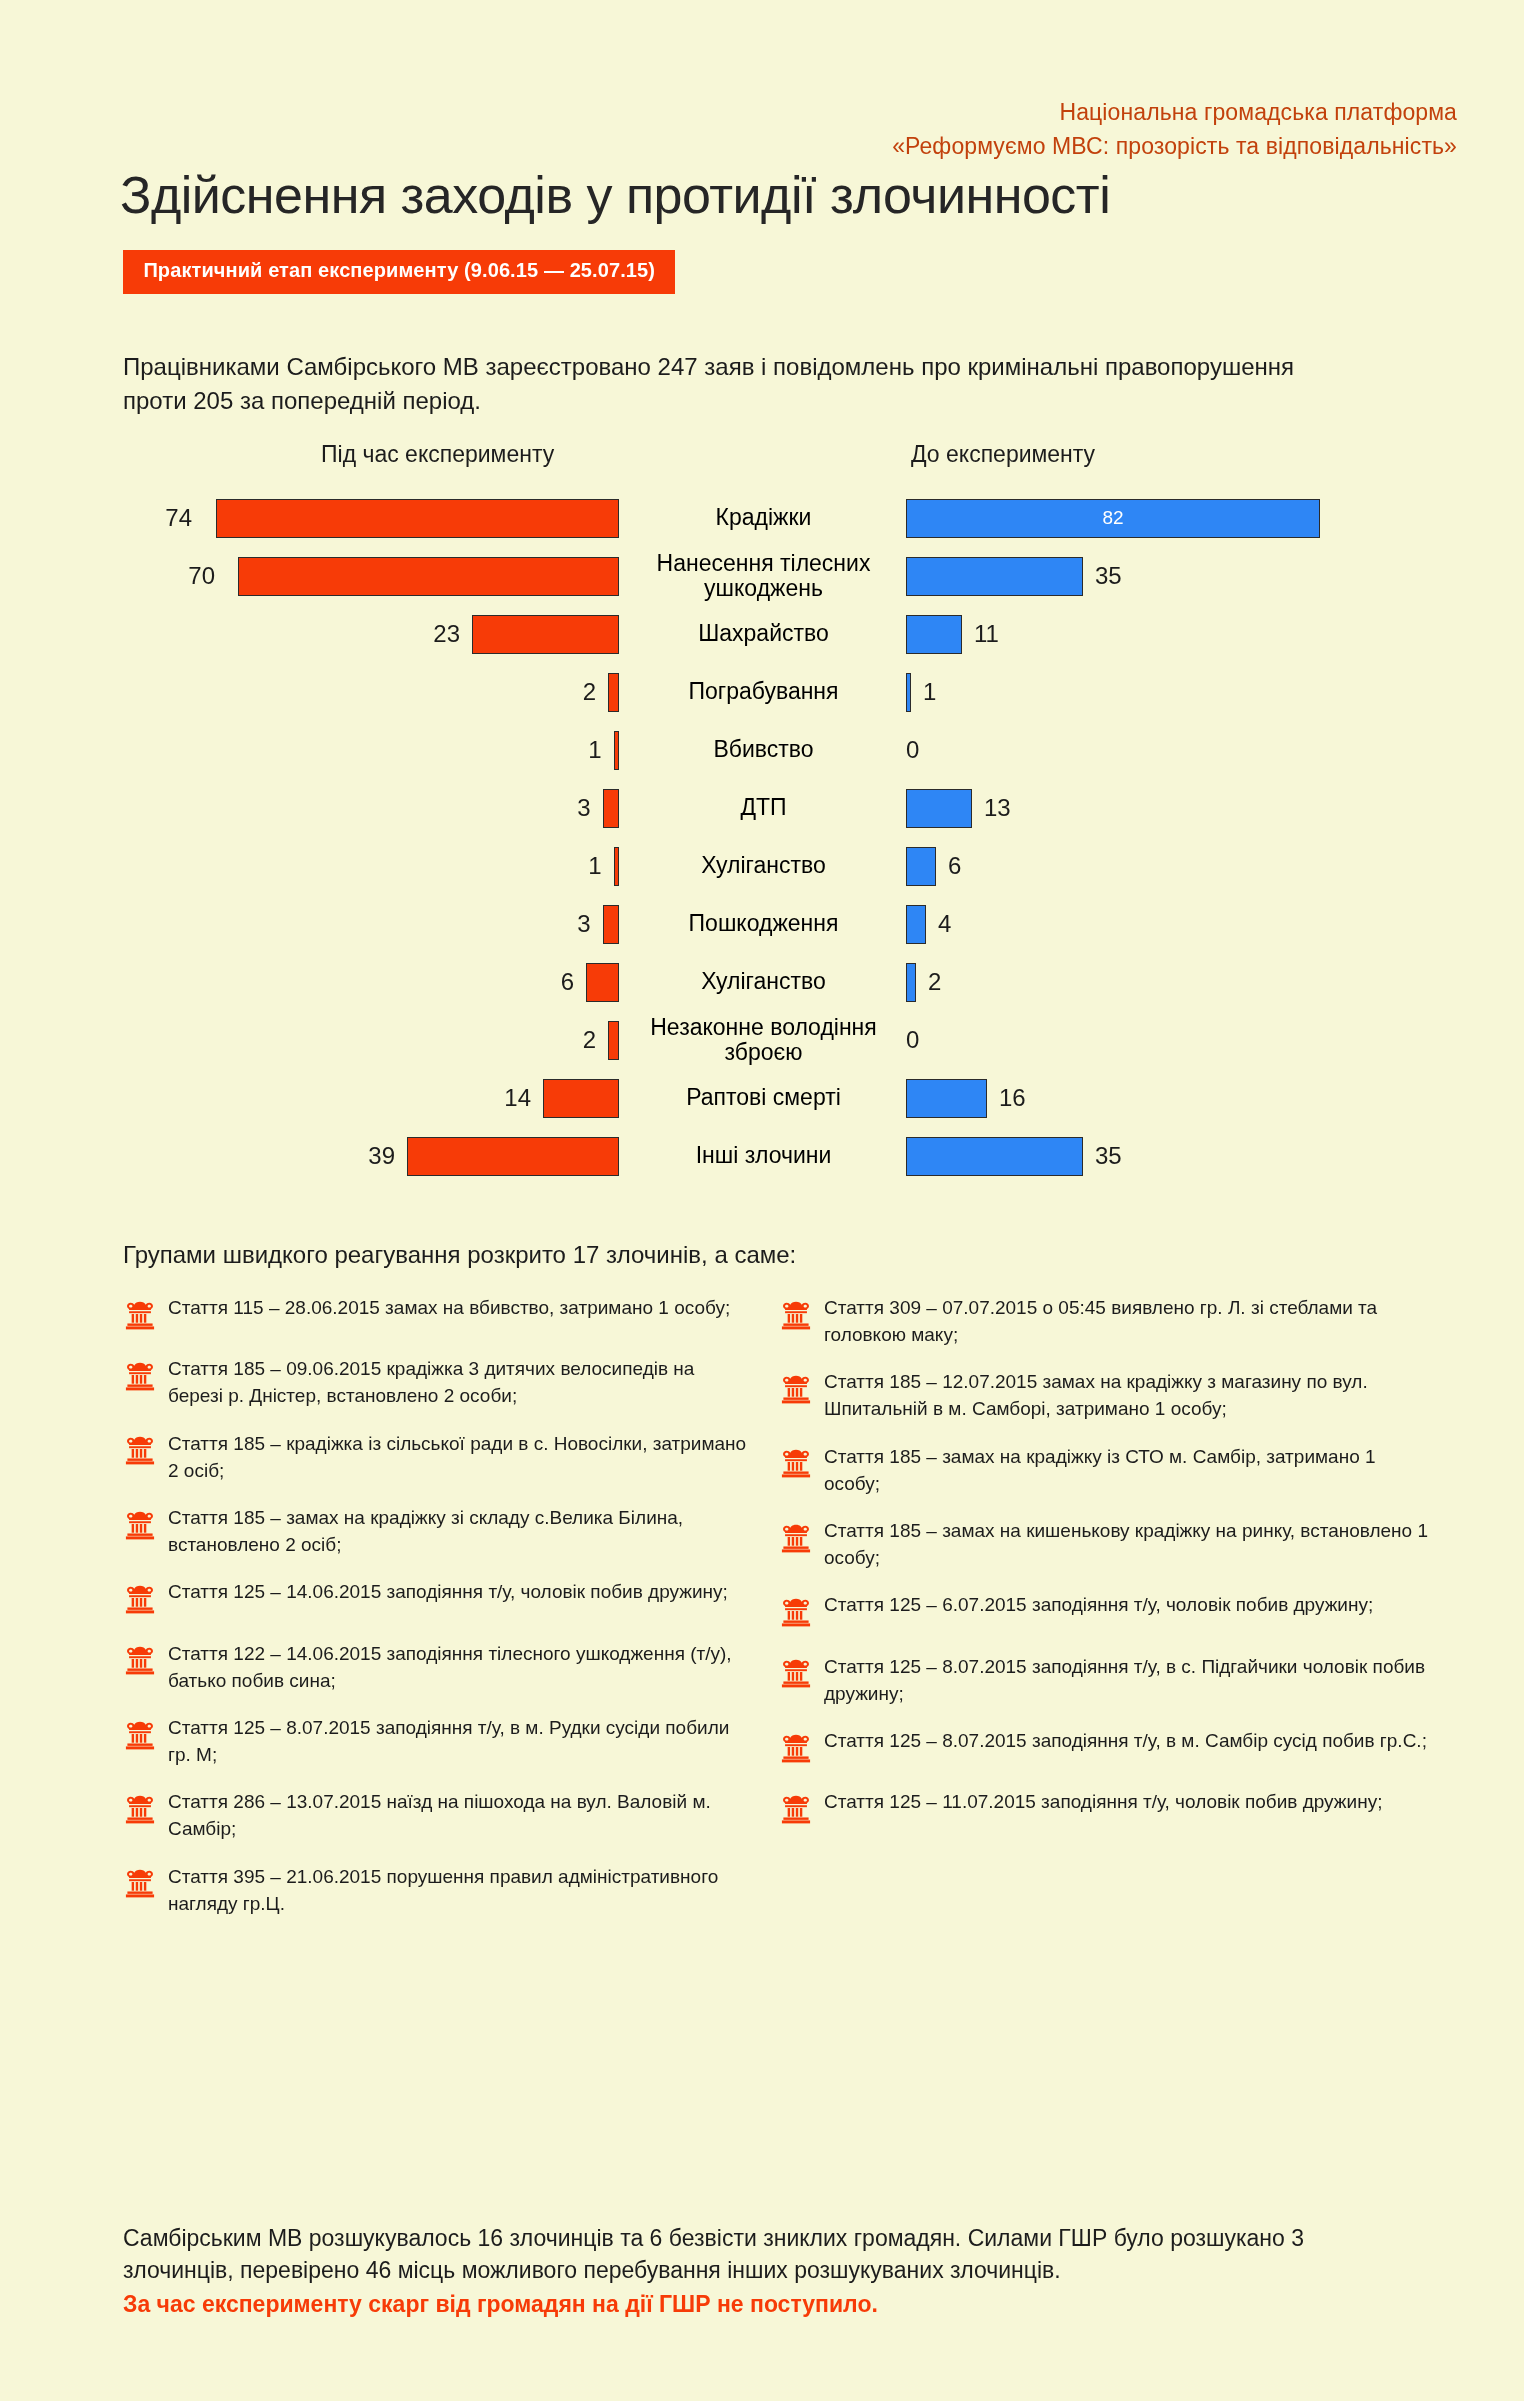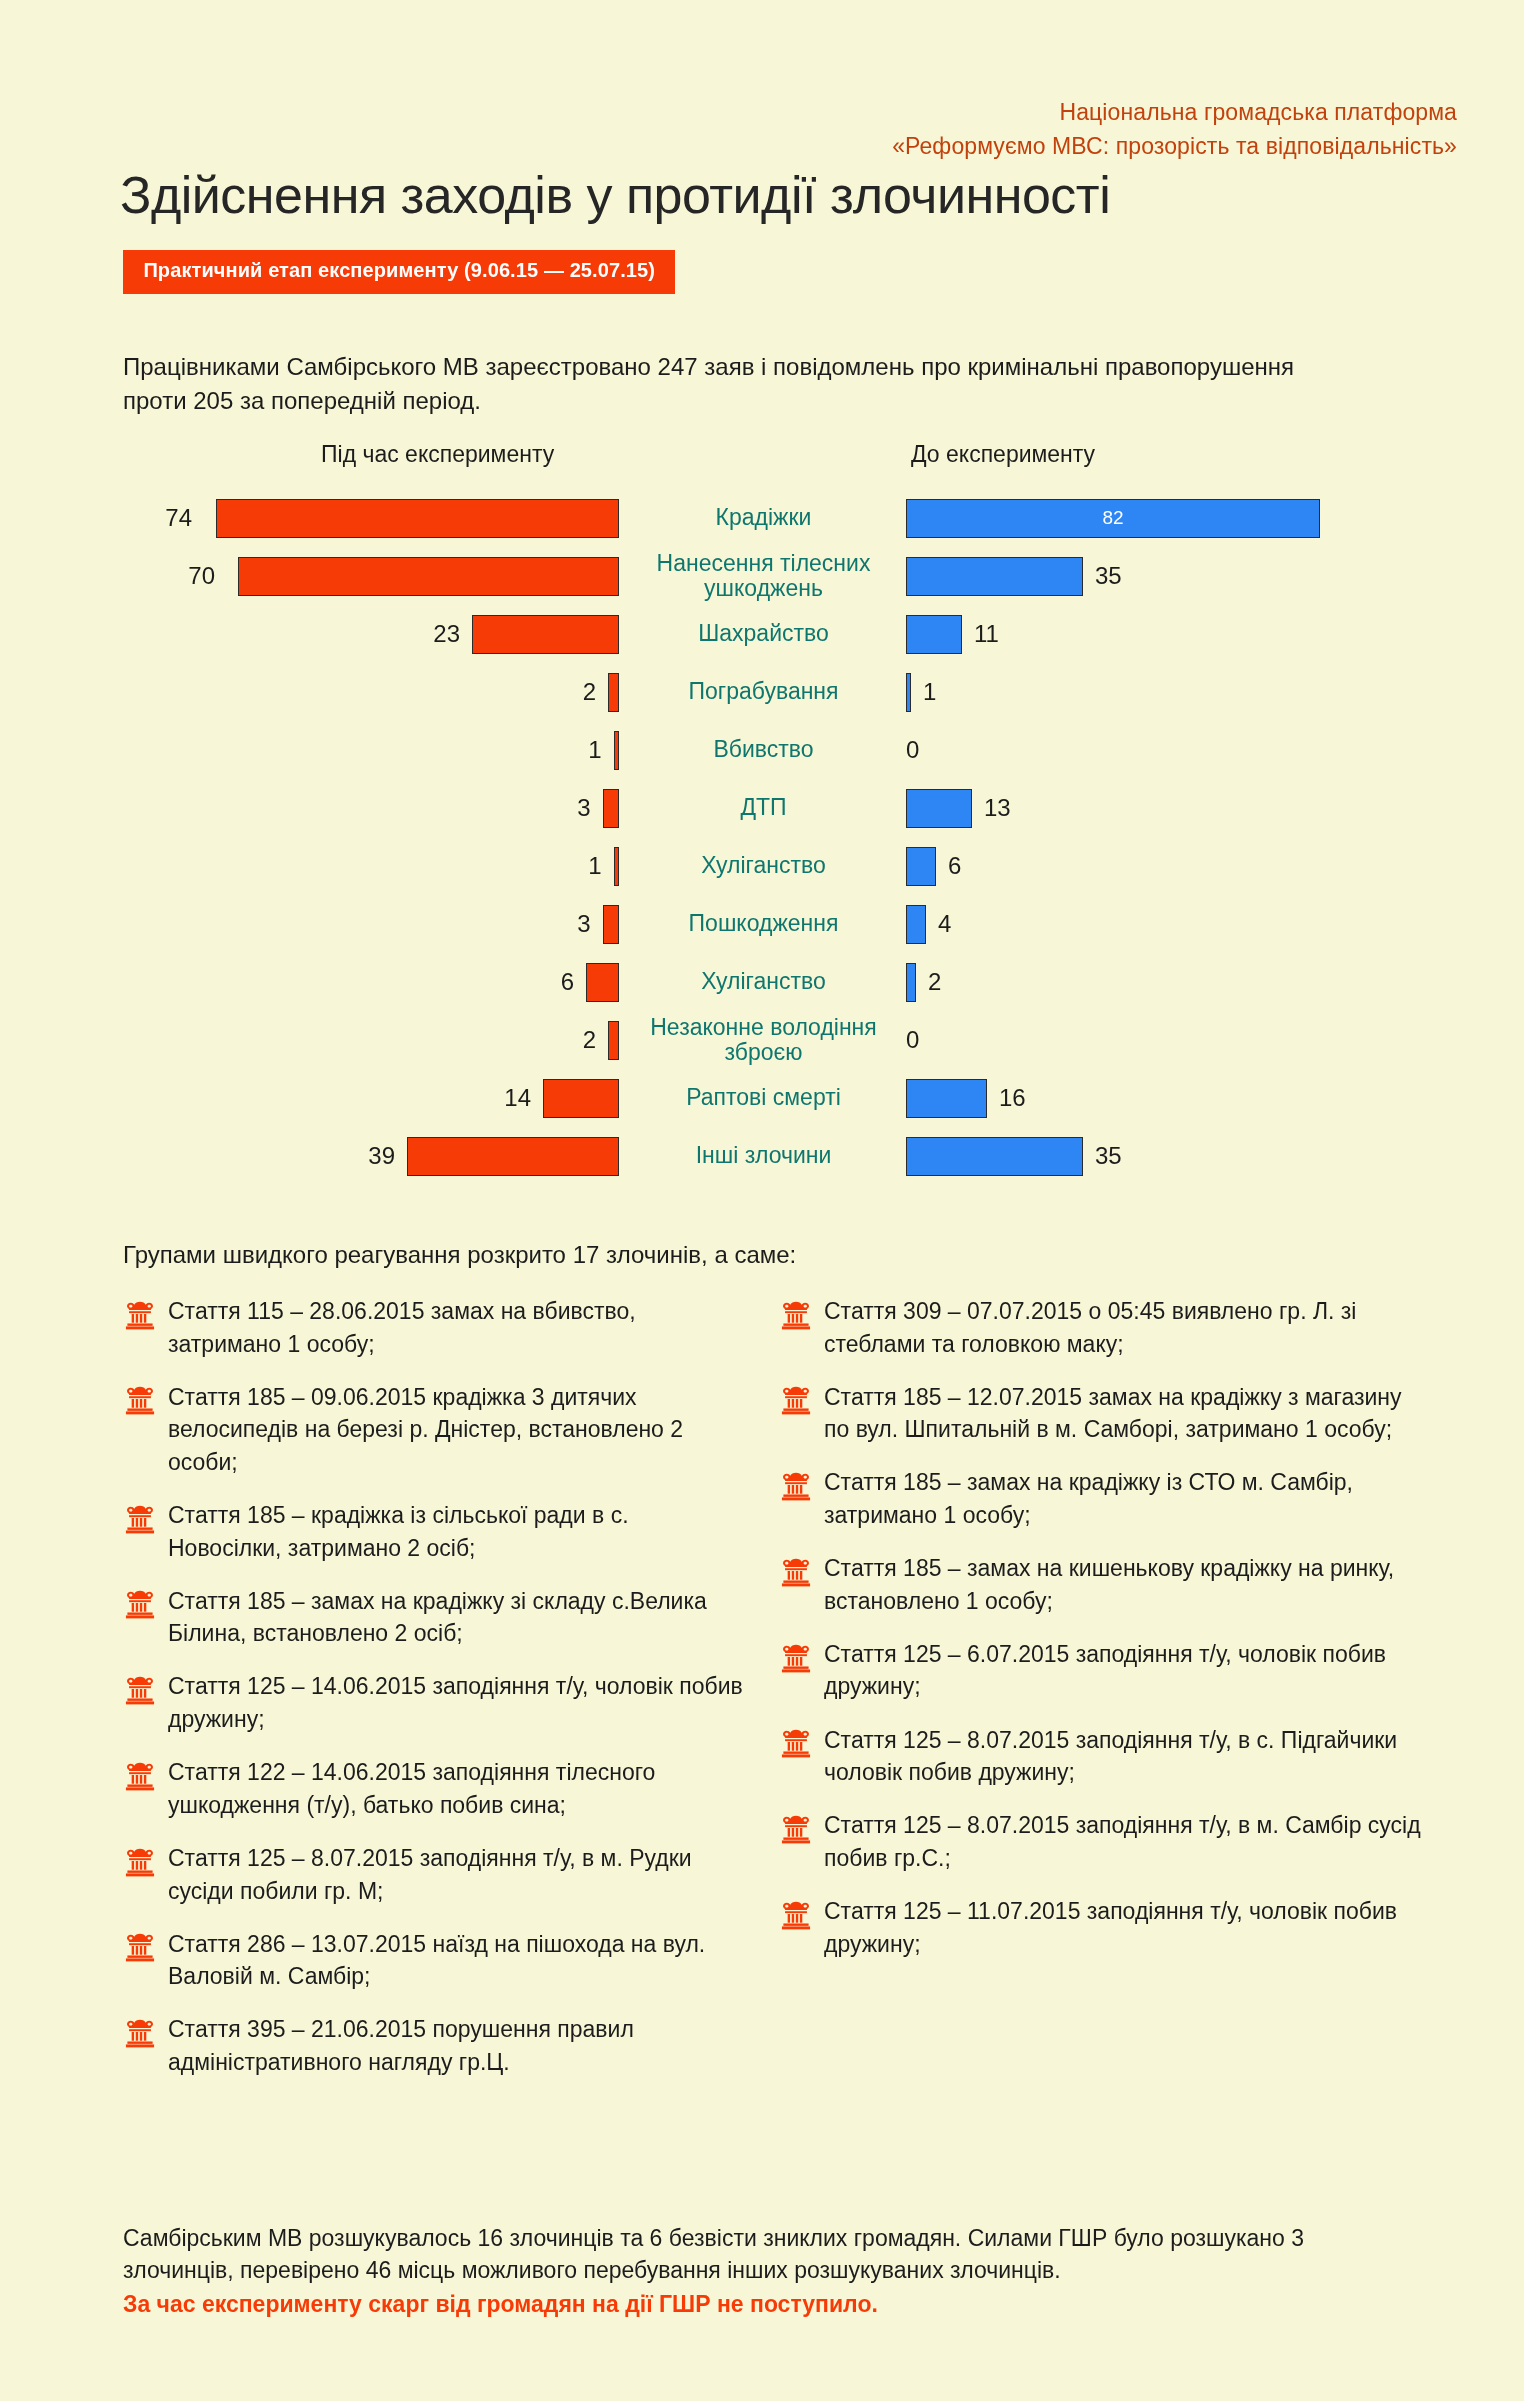--- a/index.html
+++ b/index.html
@@ -121,21 +121,21 @@
     left: 630px;
     width: 267px;
     top: 0;
     height: 58px;
     display: flex;
     align-items: center;
     justify-content: center;
     text-align: center;
     font-size: 23px;
     line-height: 1.12;
-    color: #0f766e;
+    color: #000000;
   }
   .bar {
     height: 39px;
     border: 1.9px solid #2b2b2b;
     box-sizing: border-box;
     display: flex;
     align-items: center;
     justify-content: center;
   }
   .bar.red  { background: #f73b07; }
@@ -180,21 +180,21 @@
     min-height: 41px;
   }
   .pillar-icon {
     flex: 0 0 auto;
     width: 30px;
     height: 31.5px;
     margin-right: 13px;
     margin-top: 3.7px;
   }
   .gsr-text {
-    font-size: 23px;
+    font-size: 19px;
     line-height: 1.42;
     color: #1c1c1c;
   }
 
   
   .footer {
     position: absolute;
     left: 123px;
     top: 2222px;
     width: 1204px;

